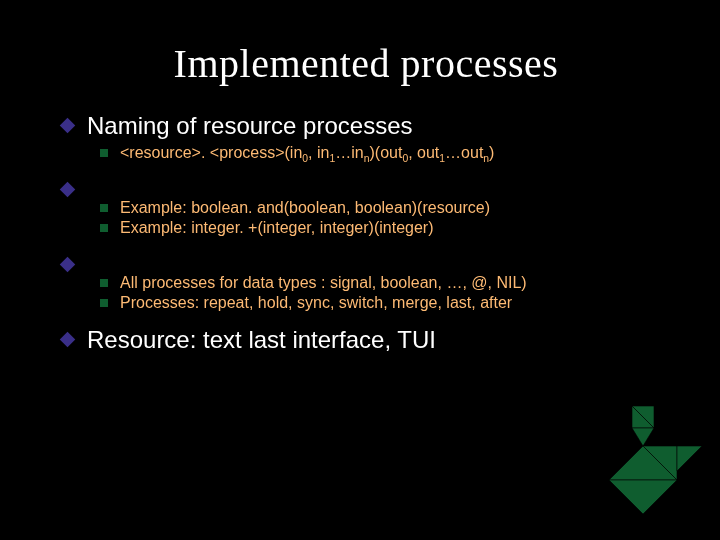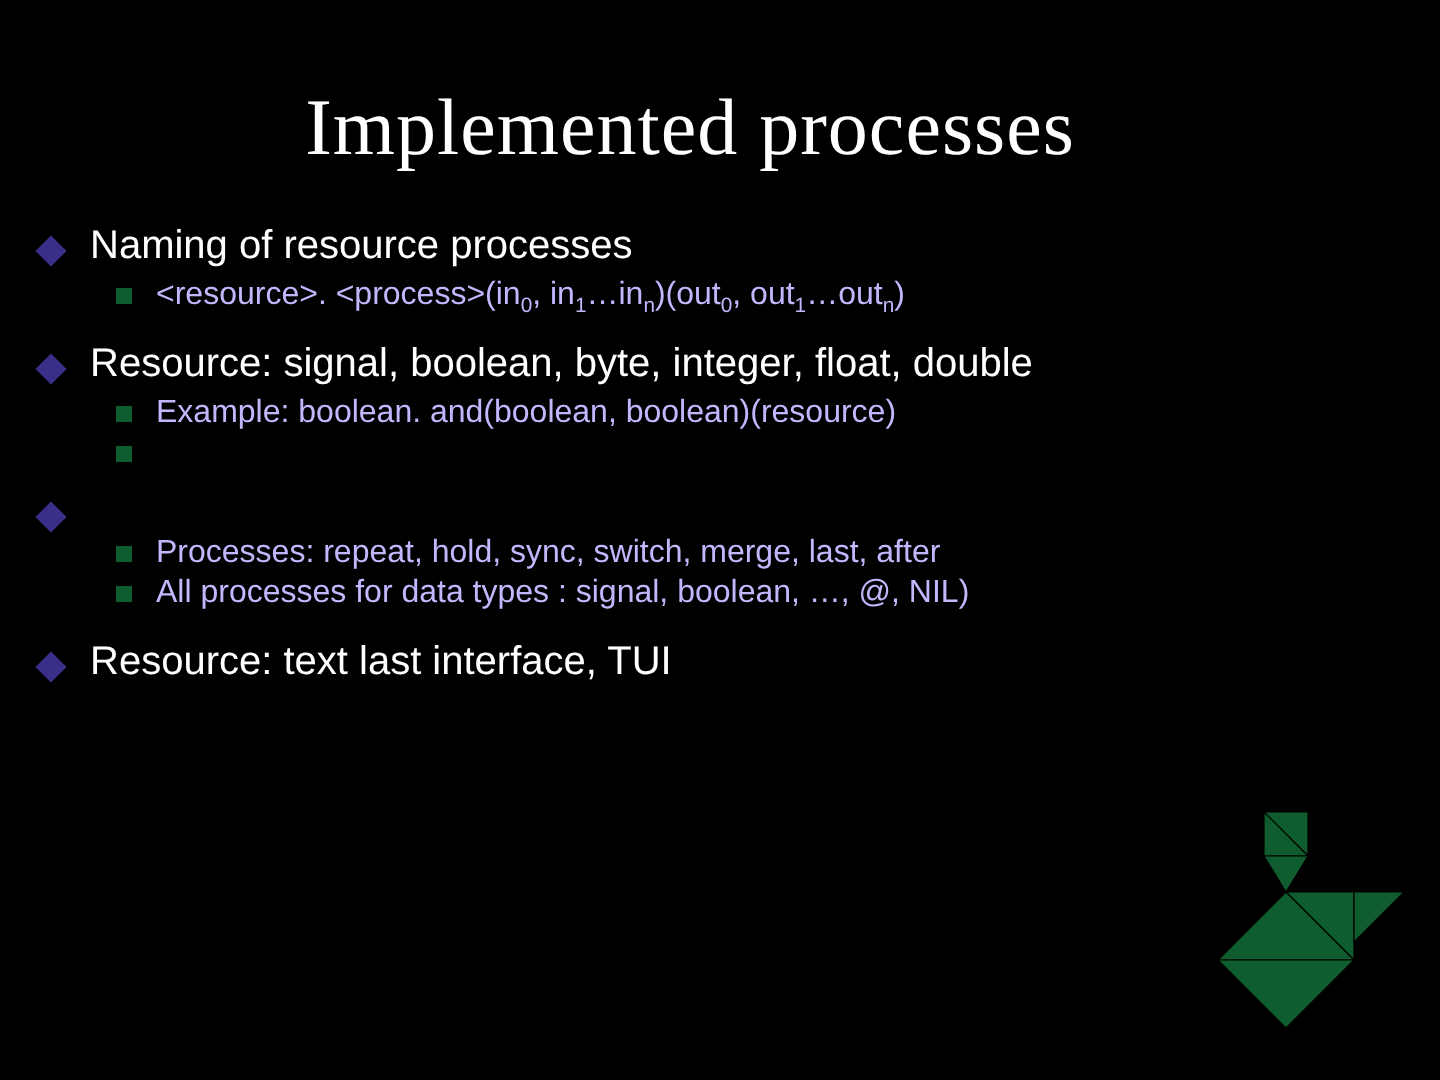--- a/index.html
+++ b/index.html
@@ -11,56 +11,56 @@
     color: #fff;
     font-family: Arial, Helvetica, sans-serif;
     overflow: hidden;
     position: relative;
   }
   .slide {
     width: 720px;
     height: 540px;
     position: relative;
     box-sizing: border-box;
-    padding: 30px 50px 40px 20px;
+    padding: 30px 50px 40px 62px;
   }
   .title {
     font-family: Garamond, "Times New Roman", Georgia, serif;
     font-size: 40px;
     color: #fff;
     text-align: center;
     margin: 10px 0 25px 0;
     font-weight: 400;
     letter-spacing: 0.5px;
   }
   .l1 {
     display: flex;
     align-items: flex-start;
     margin: 10px 0 4px 0;
-    font-size: 20px;
+    font-size: 24px;
     color: #fff;
     text-align: center;
   }
   .diamond {
     width: 11px;
     height: 11px;
     transform: rotate(45deg);
     background: #3a2f88;
     margin: 8px 14px 0 0;
     flex-shrink: 0;
   }
   .sublist {
     margin: 2px 0 14px 0;
   }
   .l2 {
     display: flex;
     align-items: flex-start;
     margin: 2px 0 2px 38px;
     font-size: 16px;
-    color: #c4b5fd;
+    color: #fdba74;
   }
   .square {
     width: 8px;
     height: 8px;
     background: #0f5d2f;
     margin: 5px 12px 0 0;
     flex-shrink: 0;
   }
   .subscript {
     font-size: 0.65em;
@@ -94,43 +94,43 @@
   </div>
   <div class="sublist">
     <div class="l2">
       <div class="square"></div>
       <div>&lt;resource&gt;. &lt;process&gt;(in<span class="subscript">0</span>, in<span class="subscript">1</span>…in<span class="subscript">n</span>)(out<span class="subscript">0</span>, out<span class="subscript">1</span>…out<span class="subscript">n</span>)</div>
     </div>
   </div>
 
   <div class="l1">
     <div class="diamond"></div>
-    <div>Resource: signal, boolean, byte, integer, float, double</div>
   </div>
   <div class="sublist">
     <div class="l2">
       <div class="square"></div>
       <div>Example: boolean. and(boolean, boolean)(resource)</div>
     </div>
     <div class="l2">
       <div class="square"></div>
+      <div>Example: integer. +(integer, integer)(integer)</div>
     </div>
   </div>
 
   <div class="l1">
     <div class="diamond"></div>
   </div>
   <div class="sublist">
     <div class="l2">
       <div class="square"></div>
-      <div>Processes: repeat, hold, sync, switch, merge, last, after</div>
+      <div>All processes for data types : signal, boolean, …, @, NIL)</div>
     </div>
     <div class="l2">
       <div class="square"></div>
-      <div>All processes for data types : signal, boolean, …, @, NIL)</div>
+      <div>Processes: repeat, hold, sync, switch, merge, last, after</div>
     </div>
   </div>
 
   <div class="l1">
     <div class="diamond"></div>
     <div>Resource: text last interface, TUI</div>
   </div>
 
   <div class="tangram">
     <svg viewBox="0 0 120 120">

